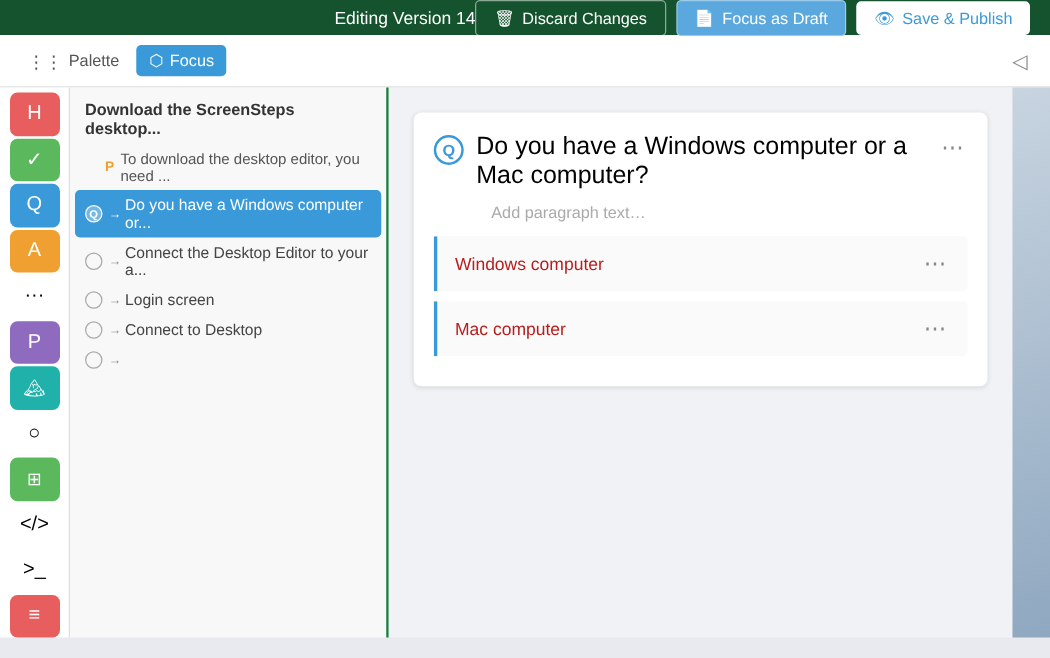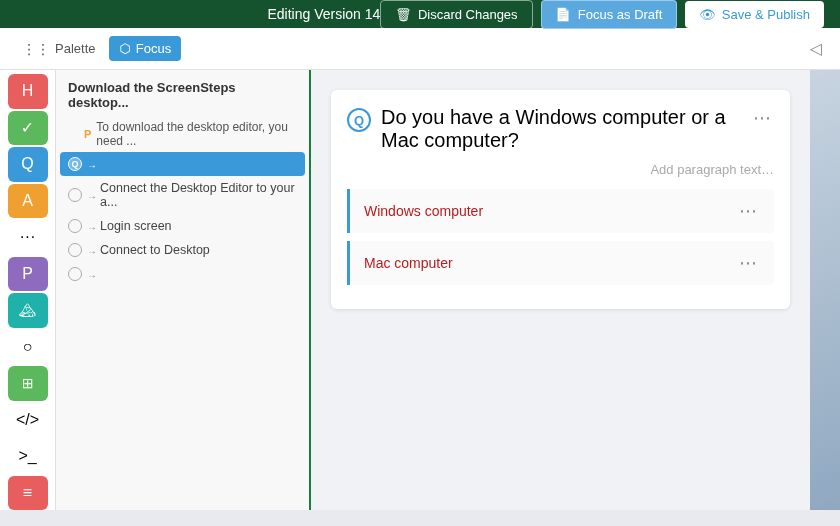--- a/index.html
+++ b/index.html
@@ -250,23 +250,22 @@
       border: none;
       background: transparent;
       cursor: pointer;
       color: #888;
       font-size: 18px;
       border-radius: 4px;
     }
     .paragraph-placeholder {
       color: #aaa;
       font-size: 13px;
-      margin-left: 26px;
+      margin-left: 46px;
       margin-bottom: 12px;
-      text-align: right;
     }
     .answer-option {
       display: flex;
       align-items: center;
       justify-content: space-between;
       padding: 10px 14px;
       border-left: 3px solid #3a9ad9;
       background: #fafafa;
       margin-bottom: 8px;
       border-radius: 0 4px 4px 0;
@@ -371,20 +370,21 @@
     <div class="sidebar-sub-item">
       <span style="color:#f0a030; margin-right:5px; font-size:11px; font-weight:bold;">P</span>
       <span>To download the desktop editor, you need ...</span>
     </div>
 
     <div class="sidebar-item active">
       <span class="step-indicator" style="border-color:white; background: rgba(255,255,255,0.3);">
         <span style="color:white;font-size:9px;font-weight:bold;">Q</span>
       </span>
       <span class="arrow-icon">→</span>
+      <span>Do you have a Windows computer or...</span>
     </div>
 
     <div class="sidebar-item">
       <span class="step-indicator"></span>
       <span class="arrow-icon">→</span>
       <span>Connect the Desktop Editor to your a...</span>
     </div>
 
     <div class="sidebar-item">
       <span class="step-indicator"></span>

